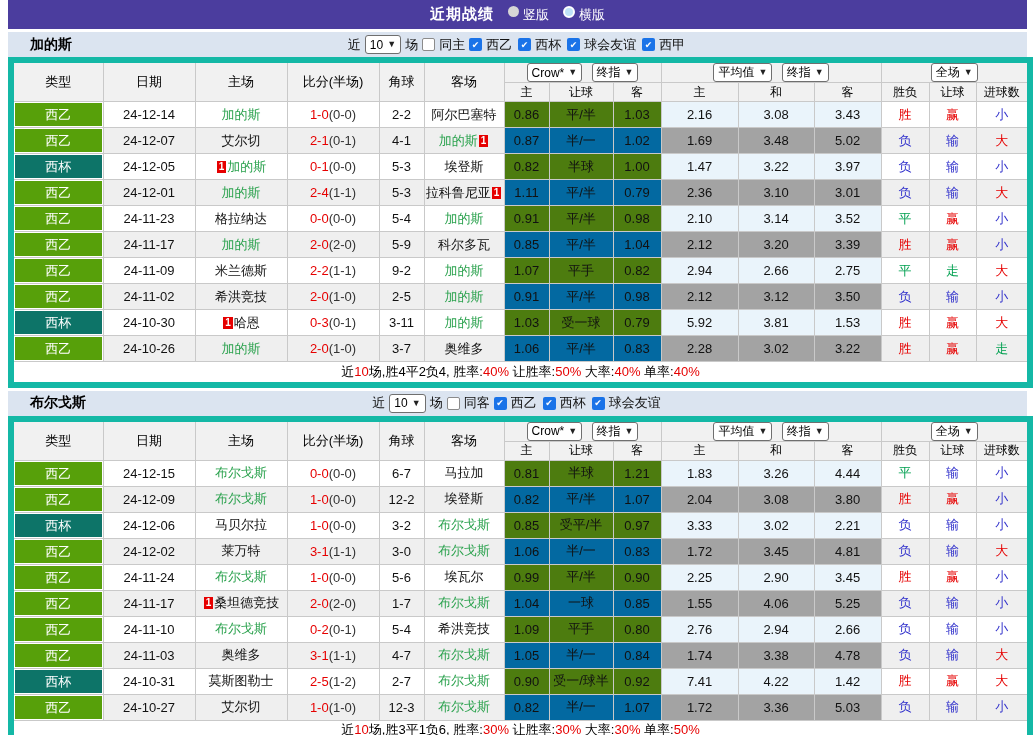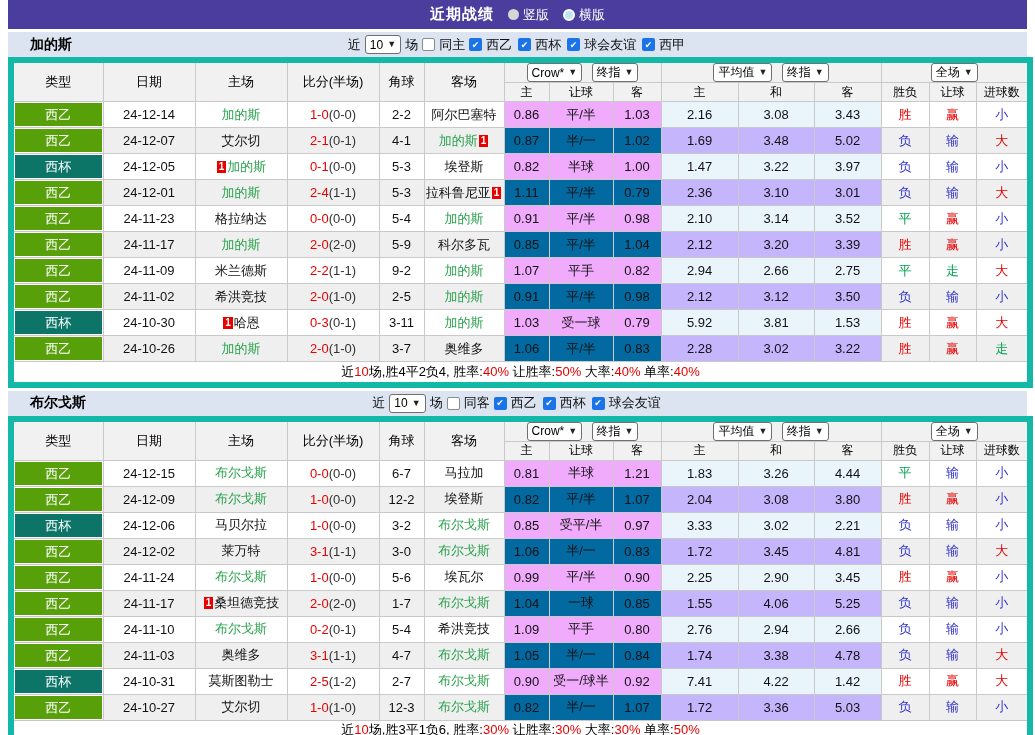--- a/index.html
+++ b/index.html
@@ -6,21 +6,21 @@
     --purple:#4b3d9e; --filterbg:#dbe4f0; --lgreen:#57a00a; --cteal:#0d7468;
     --tgreen:#2ba24e; --red:#e60000; --blue:#3333cc; --green:#00a050; --cbblue:#1a73e8;
   }
   *{box-sizing:border-box;}
   body{margin:0;width:1035px;background:#fff;color:#111;
        font-family:"Liberation Sans","DejaVu Sans",sans-serif;}
   .wrap{margin:0 8px;}
   
   .topbar{height:29px;background:var(--purple);display:flex;align-items:center;justify-content:center;gap:14px;}
   .title{color:#fff;font-weight:bold;font-size:15px;letter-spacing:1px;}
-  .radio-opt{display:inline-flex;align-items:center;gap:4px;color:#fff;font-size:13px;cursor:pointer;}
+  .radio-opt{display:inline-flex;gap:4px;color:#fff;font-size:13px;cursor:pointer;}
   .radio{width:11px;height:11px;border-radius:50%;background:#d6d6d6;display:inline-block;}
   .radio.selected{width:12px;height:12px;background:#bfe3f8;border:2px solid #fff;}
   .gap3{height:3px;}
   
   .filter-row{height:25px;background:var(--filterbg);display:flex;align-items:center;position:relative;font-size:13px;}
   .team-name{position:absolute;left:22px;font-weight:bold;font-size:14px;color:#000;}
   .filter-controls{margin:0 auto;display:flex;align-items:center;gap:4px;}
   .select{display:inline-flex;align-items:center;gap:4px;background:#fff;border:1px solid #6f6f6f;
           border-radius:3px;padding:0 4px;height:19px;font-size:12px;color:#000;cursor:pointer;white-space:nowrap;}
   .select .arrow{font-size:9px;color:#222;line-height:1;}
@@ -30,22 +30,22 @@
   .lg-label{margin-right:2px;}
   
   table{border-collapse:collapse;table-layout:fixed;width:100%;border:6px solid #14b8a6;}
   th,td{border:1px solid #c9c9c9;text-align:center;overflow:hidden;white-space:nowrap;padding:0;}
   thead th{background:#f1f1f1;font-weight:normal;font-size:12px;color:#000;}
   thead th.mainh{font-size:13px;}
   .hrowA th{height:22px;} .hrowB th{height:19px;}
   .hsel{display:inline-flex;margin:0 3px;vertical-align:middle;justify-content:flex-end;}
   tbody td{height:25px;font-size:13px;background:#fff;}
   tr.even td{background:#efefef;}
-  tbody td.crow{background:#f0abfc;} tr.even td.crow{background:#0369a1;}
-  tbody td.avg{background:#eaf4fb;}  tr.even td.avg{background:#c4b5fd;}
+  tbody td.crow{background:#4d7c0f;} tr.even td.crow{background:#0369a1;}
+  tbody td.avg{background:#eaf4fb;}  tr.even td.avg{background:#a3a3a3;}
   td.type{padding:1px;background:#fff;}
   tr.even td.type{background:#fff;}
   .badge{height:100%;line-height:23px;color:#fff;font-size:13px;}
   .badge-league{background:var(--lgreen);} .badge-cup{background:var(--cteal);}
   .ft{color:var(--red);} .ht{color:#333;}
   .tname{color:#111;} .tname.focus{color:var(--tgreen);}
   .num-badge{display:inline-block;background:var(--red);color:#fff;font-size:10px;line-height:12px;
              padding:0 2px;margin:0 1px;vertical-align:1px;font-weight:bold;}
   .res-r{color:var(--red);} .res-b{color:var(--blue);} .res-g{color:var(--green);}
   tfoot td{height:23px;font-size:13px;background:#fff;color:#000;}

